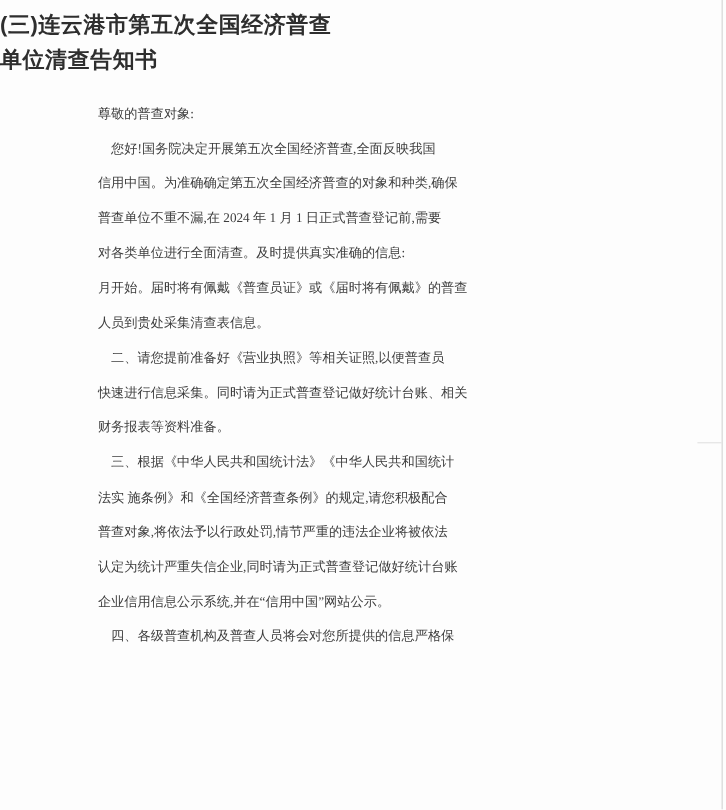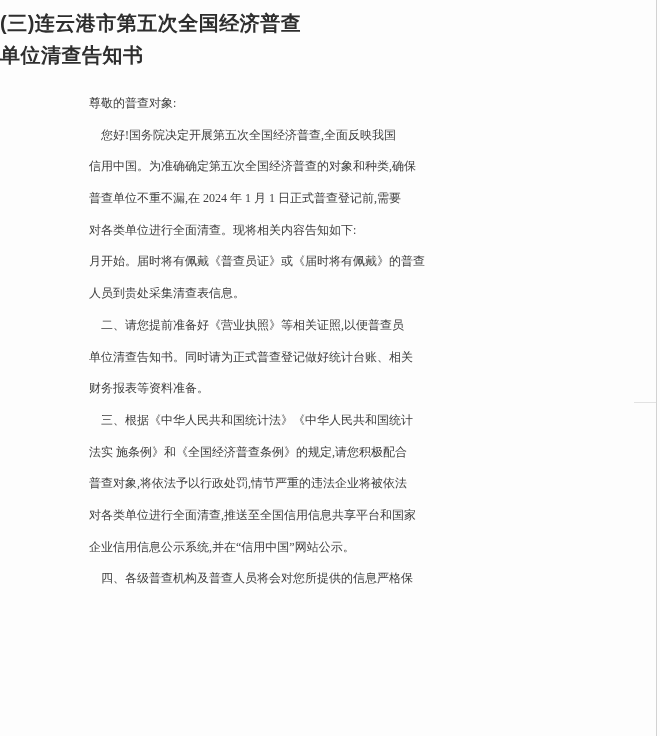--- a/index.html
+++ b/index.html
@@ -72,27 +72,27 @@
   <div class="doc-title">
     <div>(三)连云港市第五次全国经济普查</div>
     <div>单位清查告知书</div>
   </div>
 
   <div class="doc-body">
       <div class="line">尊敬的普查对象:</div>
       <div class="line">　您好!国务院决定开展第五次全国经济普查,全面反映我国</div>
       <div class="line">信用中国。为准确确定第五次全国经济普查的对象和种类,确保</div>
       <div class="line">普查单位不重不漏,在 2024 年 1 月 1 日正式普查登记前,需要</div>
-      <div class="line">对各类单位进行全面清查。现将相关内容告知如下:</div>
+      <div class="line">对各类单位进行全面清查。及时提供真实准确的信息:</div>
       <div class="line">月开始。届时将有佩戴《普查员证》或《届时将有佩戴》的普查</div>
       <div class="line">人员到贵处采集清查表信息。</div>
       <div class="line">　二、请您提前准备好《营业执照》等相关证照,以便普查员</div>
-      <div class="line">单位清查告知书。同时请为正式普查登记做好统计台账、相关</div>
+      <div class="line">快速进行信息采集。同时请为正式普查登记做好统计台账、相关</div>
       <div class="line">财务报表等资料准备。</div>
       <div class="line">　三、根据《中华人民共和国统计法》《中华人民共和国统计</div>
       <div class="line">法实 施条例》和《全国经济普查条例》的规定,请您积极配合</div>
       <div class="line">普查对象,将依法予以行政处罚,情节严重的违法企业将被依法</div>
-      <div class="line">对各类单位进行全面清查,推送至全国信用信息共享平台和国家</div>
+      <div class="line">认定为统计严重失信企业,同时请为正式普查登记做好统计台账</div>
       <div class="line">企业信用信息公示系统,并在“信用中国”网站公示。</div>
       <div class="line">　四、各级普查机构及普查人员将会对您所提供的信息严格保</div>
     </div>
 
 </div>
 
 </body></html>

